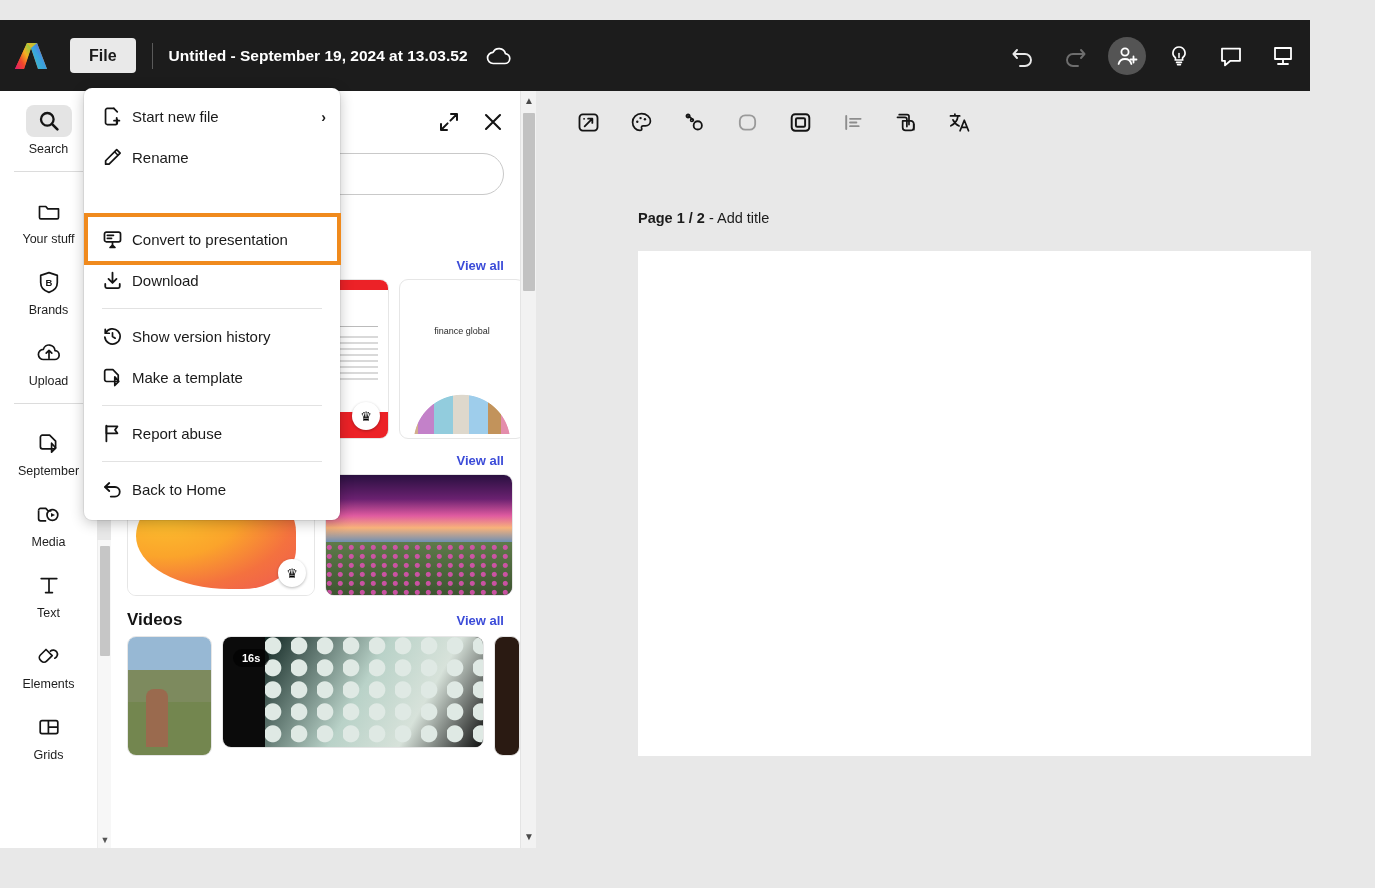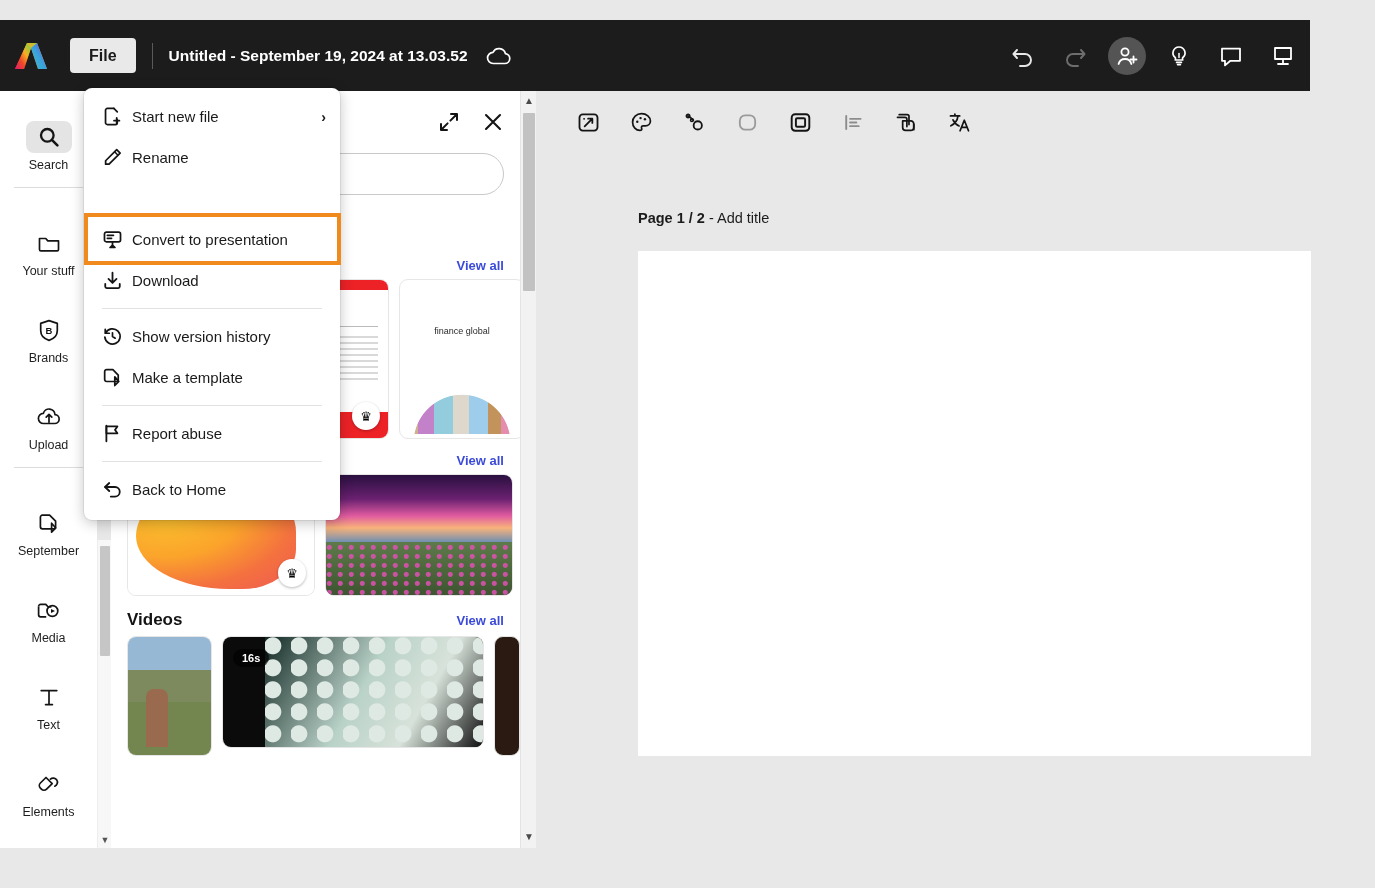--- a/index.html
+++ b/index.html
@@ -57,21 +57,21 @@
   
   #rail {
     position: absolute; left: 0; top: 91px;
     width: 97px; height: 757px;
     background: #ffffff;
     overflow: hidden;
   }
   .rail-item {
     width: 97px;
     display: flex; flex-direction: column; align-items: center;
-    padding-top: 30px; padding-bottom: 6px;
+    padding-top: 14px; padding-bottom: 6px;
     cursor: pointer;
   }
   .rail-ico {
     width: 46px; height: 32px;
     display: flex; align-items: center; justify-content: center;
     border-radius: 8px;
   }
   .rail-item.active .rail-ico { background: #e4e4e4; }
   .rail-label {
     font-size: 12.5px; color: #1e1e1e; margin-top: 5px;

